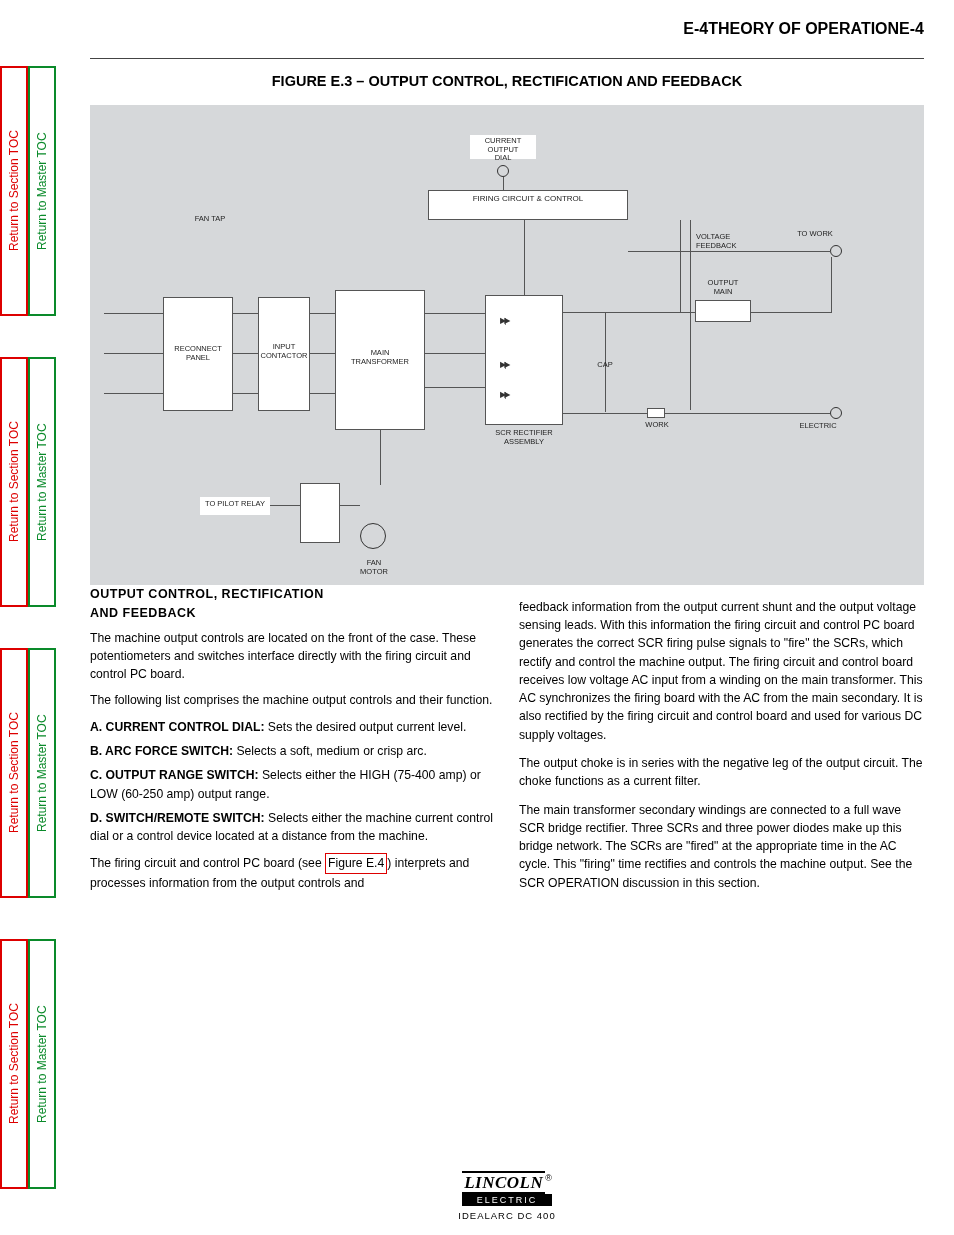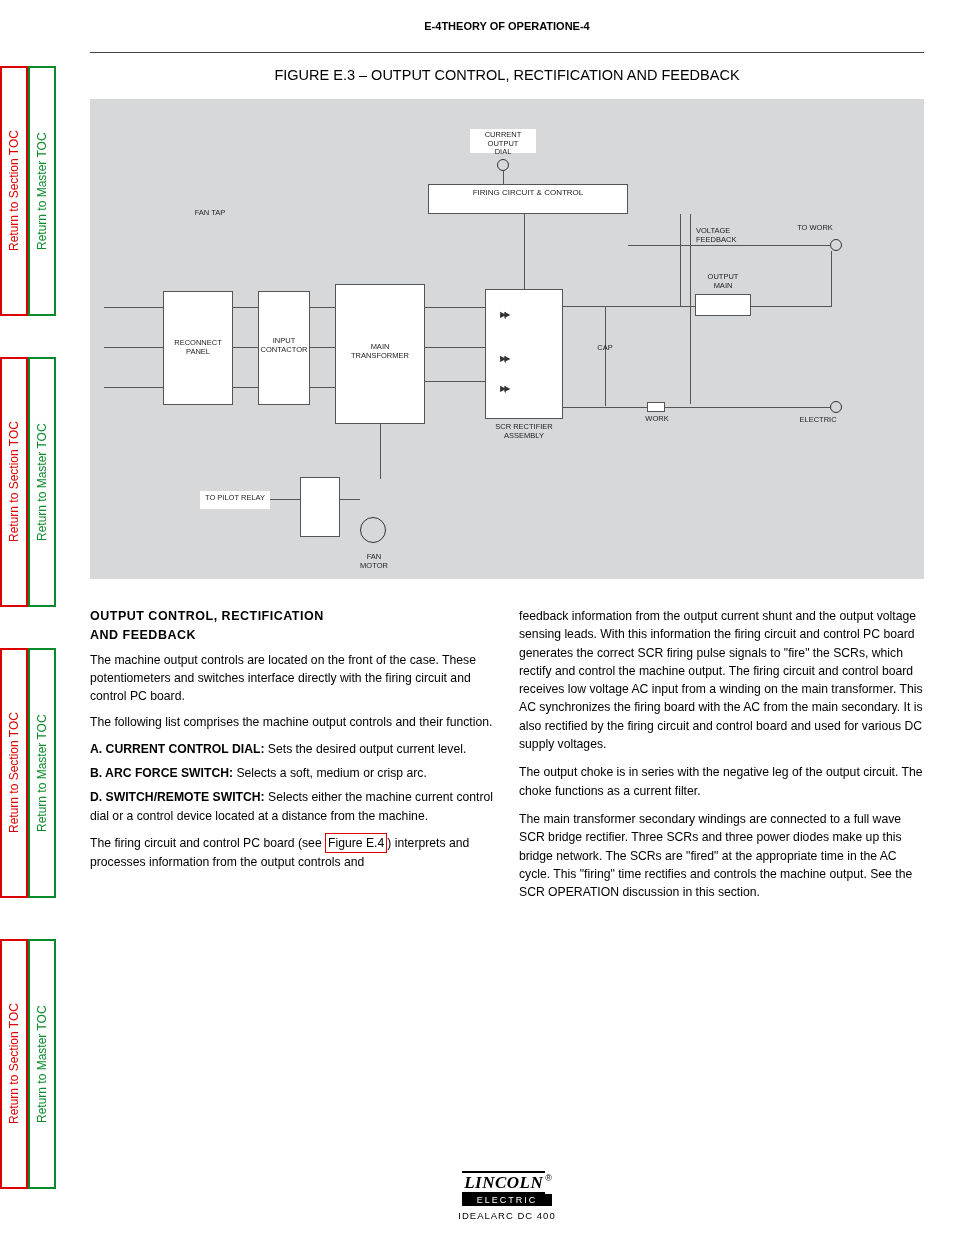--- a/index.html
+++ b/index.html
@@ -6,33 +6,33 @@
   body { width: 954px; height: 1235px; background: #fff; font-family: Arial, sans-serif; position: relative; }
 
   .side-tabs { position: absolute; left: 0; top: 60px; bottom: 40px; width: 56px; display: flex; flex-direction: row; }
   .tab-col { width: 28px; display: flex; flex-direction: column; justify-content: space-between; padding: 6px 0; }
   .tab { writing-mode: vertical-rl; transform: rotate(180deg); font-size: 12px; border: 2px solid; padding: 10px 2px; text-align: center; background: #fff; height: 250px; display: flex; align-items: center; justify-content: center; }
   .tab.red { color: #d00; border-color: #d00; }
   .tab.green { color: #0a8a2a; border-color: #0a8a2a; }
 
   .page { position: absolute; left: 70px; top: 0; right: 10px; bottom: 0; padding: 20px 20px 10px 20px; }
   .rule { border-top: 1px solid #444; margin: 20px 0 14px; }
-  .fig-title { text-align: center; font-weight: normal; font-size: 14.5px; margin-bottom: 16px; }
+  .fig-title { text-align: center; font-weight: bold; font-size: 14.5px; margin-bottom: 16px; }
 
   .diagram-box { background: #d6d8da; width: 100%; height: 480px; position: relative; }
   .dlabel { position: absolute; font-size: 7.5px; text-align: center; line-height: 1.15; color: #222; }
   .term { position: absolute; width: 12px; height: 12px; border: 1.2px solid #333; border-radius: 50%; background: #d6d8da; }
   .white-box { position: absolute; background: #fff; border: 1px solid #555; }
   .wire-h { position: absolute; height: 1px; background: #555; }
   .wire-v { position: absolute; width: 1px; background: #555; }
   .scr { position: absolute; width: 26px; height: 10px; }
   .scr::before { content: "▶|▶"; font-size: 8px; letter-spacing: -2px; color: #333; }
   .shunt { position: absolute; width: 18px; height: 10px; border: 1px solid #555; background: #fff; }
 
-  .columns { display: flex; gap: 24px; margin-top: 28px; font-size: 12.2px; line-height: 1.5; }
+  .columns { display: flex; gap: 24px; font-size: 12.2px; line-height: 1.5; align-items: flex-end; }
   .col { flex: 1; }
   .col-head { font-weight: bold; font-size: 12.5px; margin-bottom: 6px; letter-spacing: 0.5px; }
   .col p { margin-bottom: 3px; }
   .red-box-inline { display: inline-block; border: 1.5px solid #d00; padding: 0 2px; }
   .footer { position: absolute; bottom: 14px; left: 0; right: 0; text-align: center; font-size: 11px; }
   .logo-wrap { display: inline-block; }
   .logo-top { font-family: "Times New Roman", serif; font-weight: bold; font-size: 17px; font-style: italic; letter-spacing: 0.5px; border-top: 2px solid #000; border-bottom: 2px solid #000; padding: 0 2px; }
   .logo-bot { background: #000; color: #fff; font-size: 9px; letter-spacing: 2px; padding: 1px 4px; margin-top: 1px; }
   .reg { font-size: 9px; vertical-align: top; }
   .footer-text { font-size: 9.5px; margin-top: 4px; letter-spacing: 1px; }
@@ -49,21 +49,21 @@
   </div>
   <div class="tab-col">
     <div class="tab green">Return to Master TOC</div>
     <div class="tab green">Return to Master TOC</div>
     <div class="tab green">Return to Master TOC</div>
     <div class="tab green">Return to Master TOC</div>
   </div>
 </div>
 
 <div class="page">
-  <div style="display:flex;justify-content:center;font-size:11px;font-weight:bold;">
+  <div style="display:flex;justify-content:flex-end;font-size:16px;font-weight:bold;">
     <span>E-4</span>
     <span>THEORY OF OPERATION</span>
     <span>E-4</span>
   </div>
   <div class="rule"></div>
   <div class="fig-title">FIGURE E.3 – OUTPUT CONTROL, RECTIFICATION AND FEEDBACK</div>
 
   <div class="diagram-box">
 
     <div class="white-box" style="left:338px;top:85px;width:200px;height:30px;"></div>
@@ -94,21 +94,21 @@
     <div class="scr" style="left:410px;top:278px;"></div>
 
     <div class="white-box" style="left:605px;top:195px;width:56px;height:22px;"></div>
     <div class="dlabel" style="left:605px;top:174px;width:56px;white-space:pre-line;">OUTPUT
 MAIN</div>
 
     <div class="shunt" style="left:557px;top:303px;"></div>
     <div class="dlabel" style="left:552px;top:316px;width:30px;">WORK</div>
 
     <div class="wire-v" style="left:515px;top:207px;height:100px;"></div>
-    <div class="dlabel" style="left:500px;top:245px;width:30px;text-align:center;">CAP</div>
+    <div class="dlabel" style="left:500px;top:256px;width:30px;text-align:center;">CAP</div>
 
     <div class="term" style="left:740px;top:140px;"></div>
     <div class="dlabel" style="left:700px;top:125px;width:50px;">TO WORK</div>
     <div class="term" style="left:740px;top:302px;"></div>
     <div class="dlabel" style="left:698px;top:317px;width:60px;">ELECTRIC</div>
 
     <div class="term" style="left:270px;top:418px;width:26px;height:26px;"></div>
     <div class="dlabel" style="left:263px;top:446px;width:42px;margin-top:8px;">FAN MOTOR</div>
 
     <div class="white-box" style="left:110px;top:392px;width:70px;height:18px;border:none;"></div>
@@ -150,20 +150,21 @@
   </div>
 
   <div class="columns">
     <div class="col">
       <div class="col-head" style="white-space:pre-line;">OUTPUT CONTROL, RECTIFICATION
 AND FEEDBACK</div>
       <p>The machine output controls are located on the front of the case. These potentiometers and switches interface directly with the firing circuit and control PC board.</p>
       <p style="margin-top:8px;">The following list comprises the machine output controls and their function.</p>
       <p style="margin-top:8px;"><b>A. CURRENT CONTROL DIAL:</b><span> Sets the desired output current level.</span></p>
       <p style="margin-top:6px;"><b>B. ARC FORCE SWITCH:</b><span> Selects a soft, medium or crisp arc.</span></p>
+      <p style="margin-top:6px;"><b>C. OUTPUT RANGE SWITCH:</b><span> Selects either the HIGH (75-400 amp) or LOW (60-250 amp) output range.</span></p>
       <p style="margin-top:6px;"><b>D. SWITCH/REMOTE SWITCH:</b><span> Selects either the machine current control dial or a control device located at a distance from the machine.</span></p>
       <p style="margin-top:8px;">
         <span>The firing circuit and control PC board (see </span><span class="red-box-inline">Figure E.4</span><span>) interprets and processes information from the output controls and</span>
       </p>
     </div>
     <div class="col">
       <p>feedback information from the output current shunt and the output voltage sensing leads. With this information the firing circuit and control PC board generates the correct SCR firing pulse signals to "fire" the SCRs, which rectify and control the machine output. The firing circuit and control board receives low voltage AC input from a winding on the main transformer. This AC synchronizes the firing board with the AC from the main secondary. It is also rectified by the firing circuit and control board and used for various DC supply voltages.</p>
       <p style="margin-top:10px;">The output choke is in series with the negative leg of the output circuit. The choke functions as a current filter.</p>
       <p style="margin-top:10px;">The main transformer secondary windings are connected to a full wave SCR bridge rectifier. Three SCRs and three power diodes make up this bridge network. The SCRs are "fired" at the appropriate time in the AC cycle. This "firing" time rectifies and controls the machine output. See the SCR OPERATION discussion in this section.</p>
     </div>

